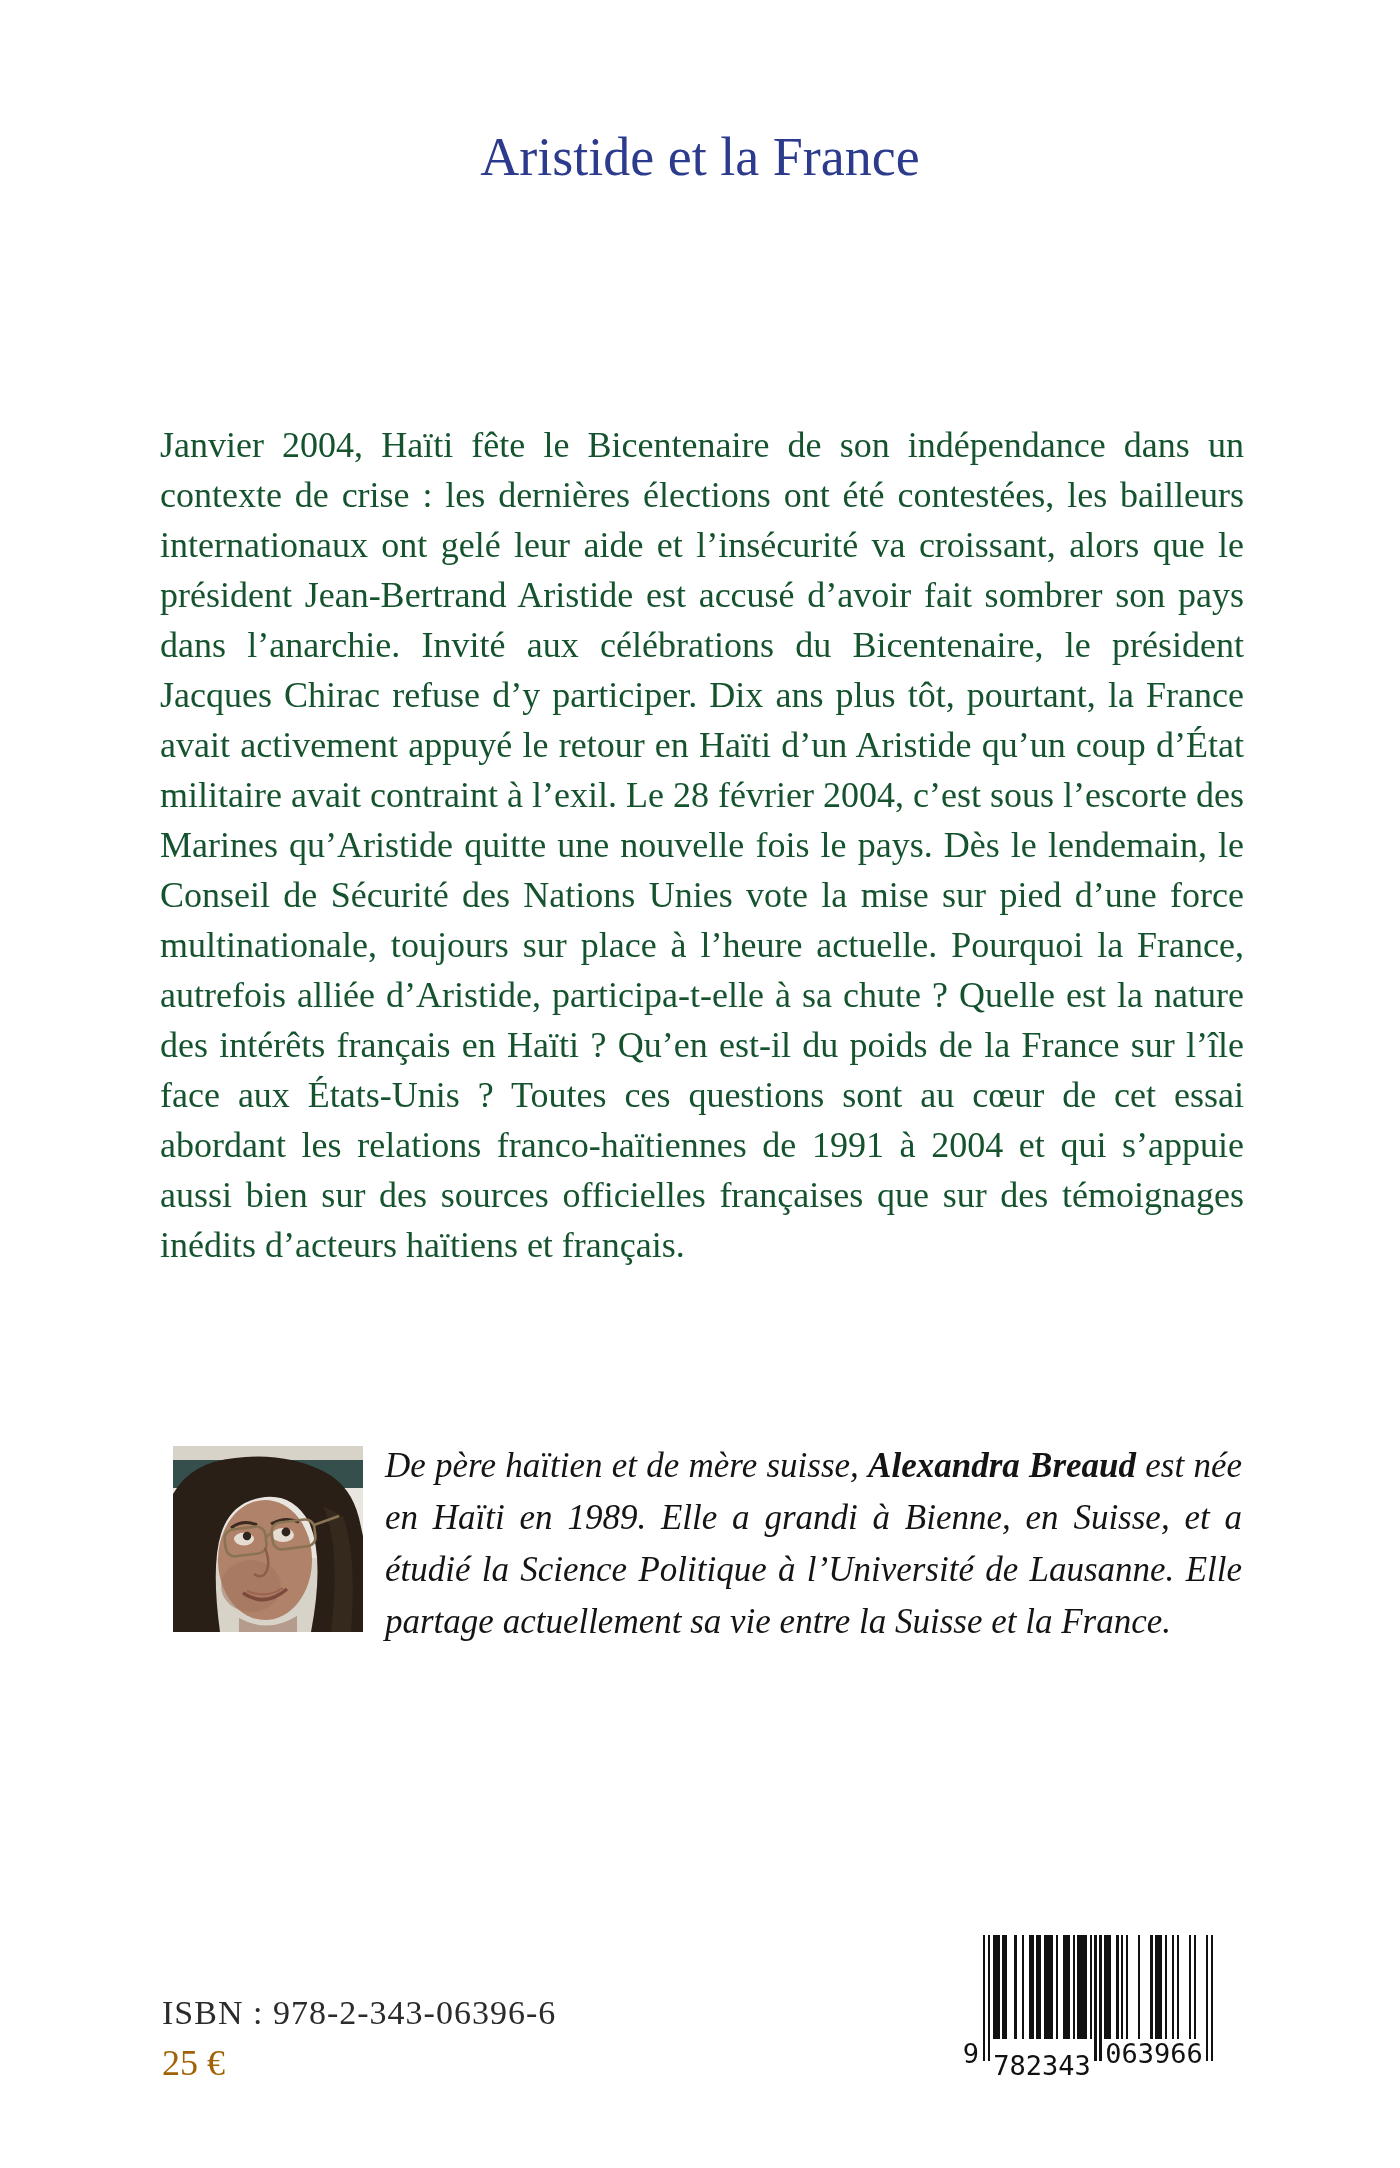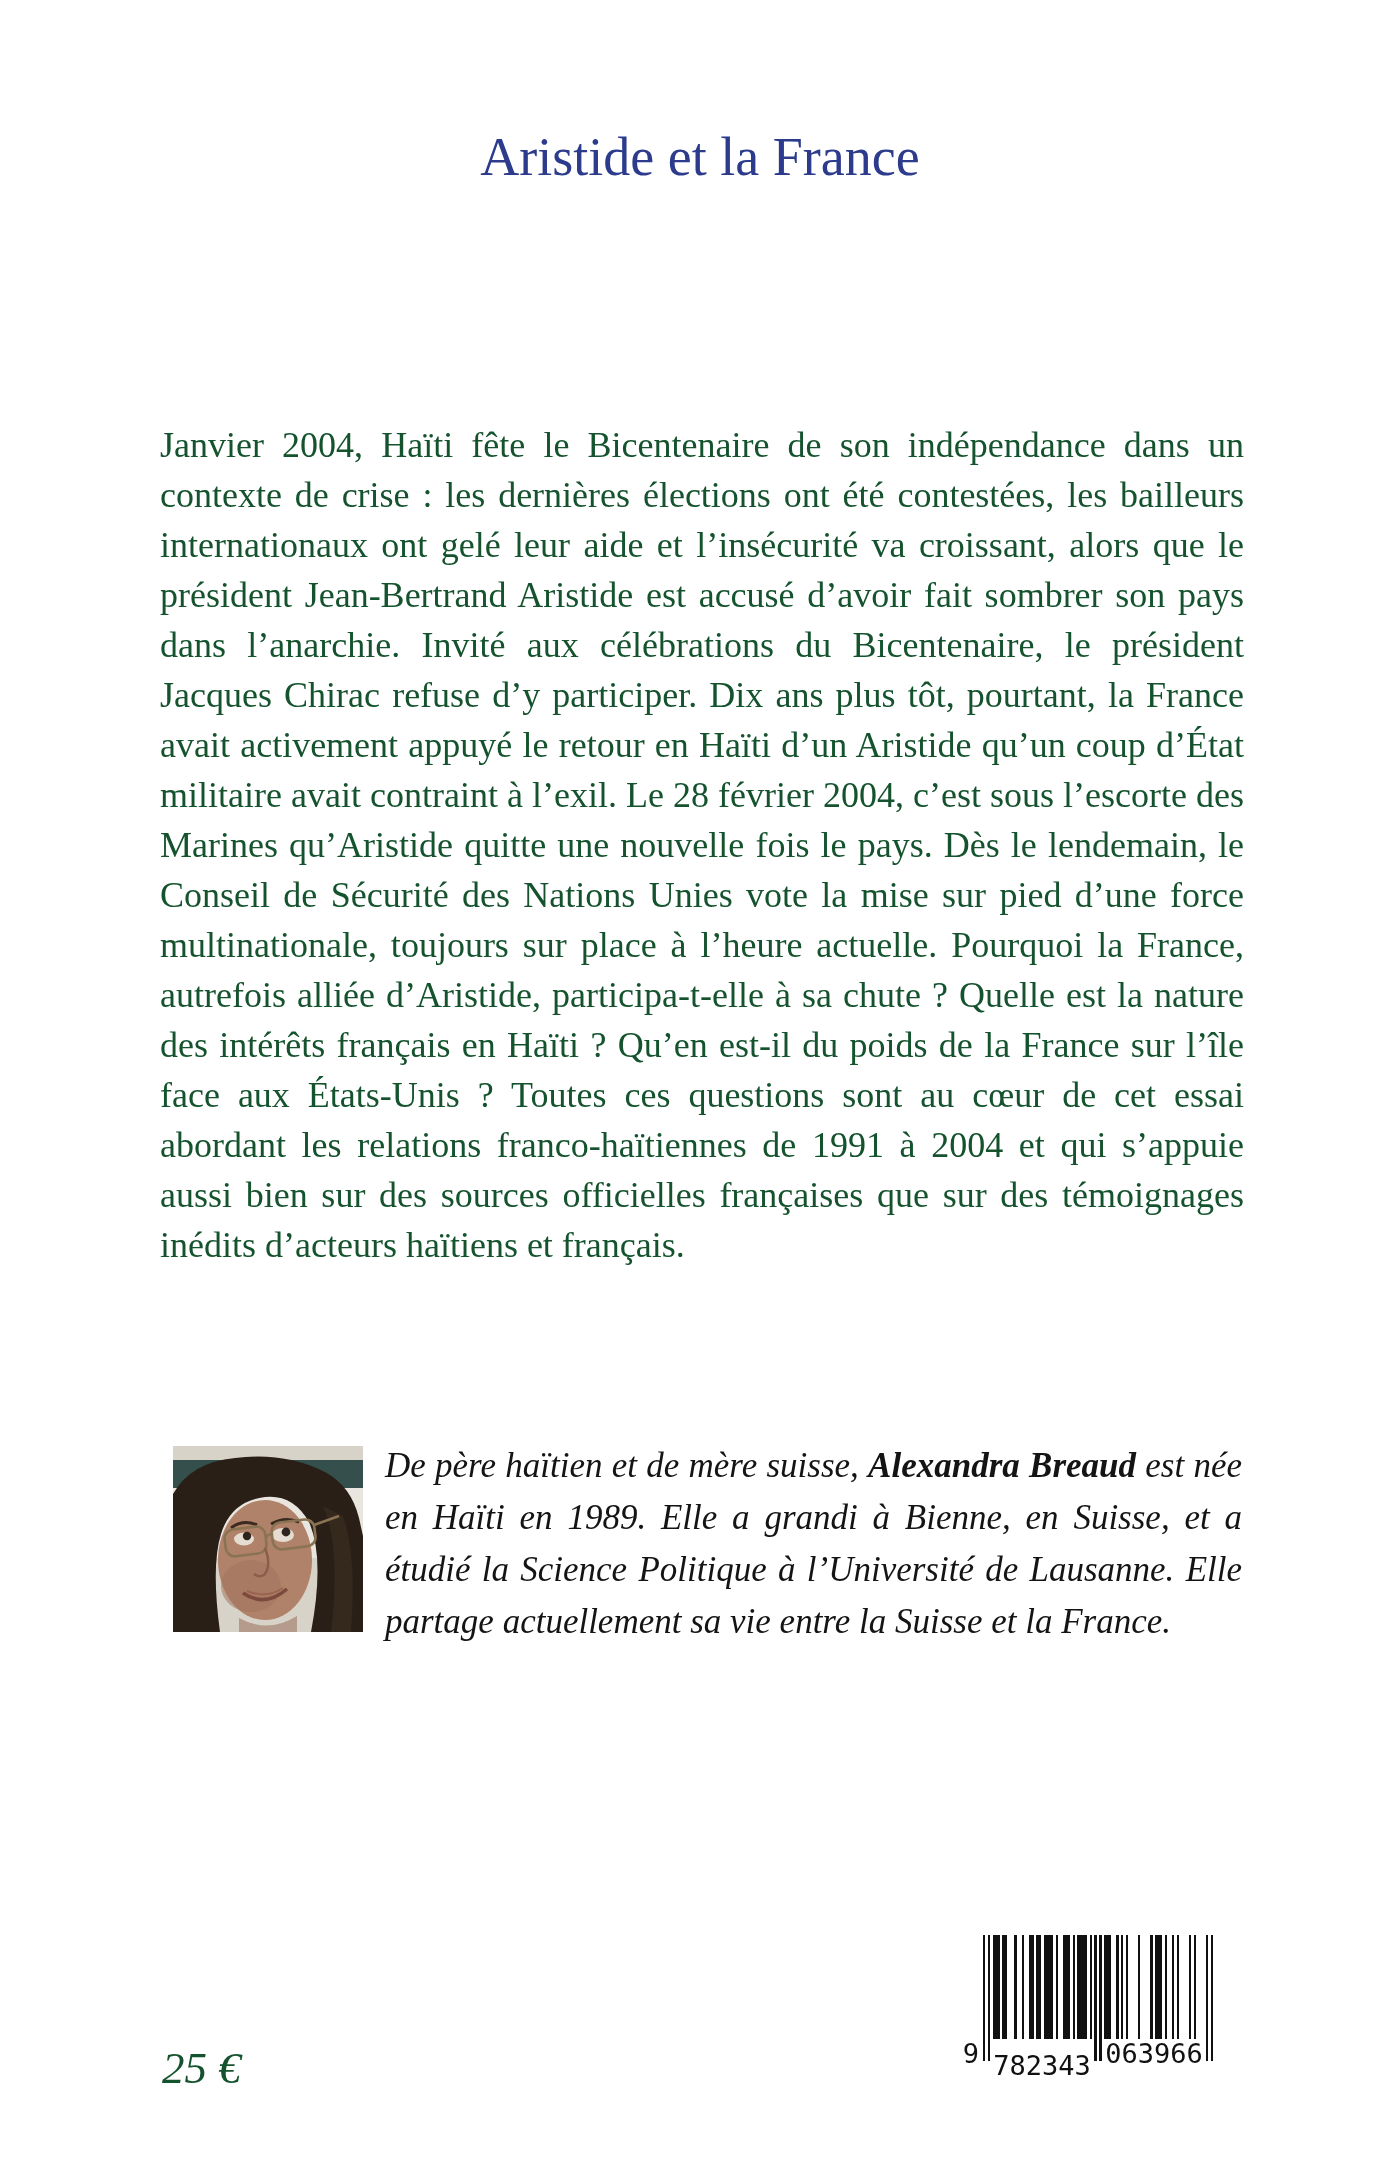--- a/index.html
+++ b/index.html
@@ -63,23 +63,22 @@
     left: 162px;
     top: 1994px;
     font-size: 34px;
     color: #2b2b2b;
     letter-spacing: 1px;
   }
   .price-line {
     position: absolute;
     left: 162px;
     top: 2042px;
-    font-size: 45px;
-    color: #14532d;
-    font-style: italic;
+    font-size: 36px;
+    color: #a16207;
   }
   .barcode {
     position: absolute;
     left: 983px;
     top: 1935px;
     width: 231px;
     height: 136px;
   }
   .barcode .bars {
     display: flex;
@@ -140,20 +139,21 @@
       <path d="M70,147 Q92,162 114,143" stroke="#7c4a3c" stroke-width="3.5" fill="none"></path>
       <path d="M74,145 Q93,153 110,142" stroke="#9c6450" stroke-width="2" fill="none"></path>
       <path d="M66,172 Q95,188 124,170 L124,186 L66,186 Z" fill="#8f6450" opacity="0.5"></path>
     </svg>
   </div>
 
   <div class="author-bio">
     <span>De père haïtien et de mère suisse, </span><b>Alexandra Breaud</b><span> est née en Haïti en 1989. Elle a grandi à Bienne, en Suisse, et a étudié la Science Politique à l’Université de Lausanne. Elle partage actuellement sa vie entre la Suisse et la France.</span>
   </div>
 
+  <div class="isbn-line">ISBN&nbsp;: 978-2-343-06396-6</div>
   <div class="price-line">25 €</div>
 
   <div class="barcode">
     <div class="bars" id="barcode-bars">
         <div class="m b g"></div>
         <div class="m g"></div>
         <div class="m b g"></div>
         <div class="m"></div>
         <div class="m b"></div>
         <div class="m b"></div>

